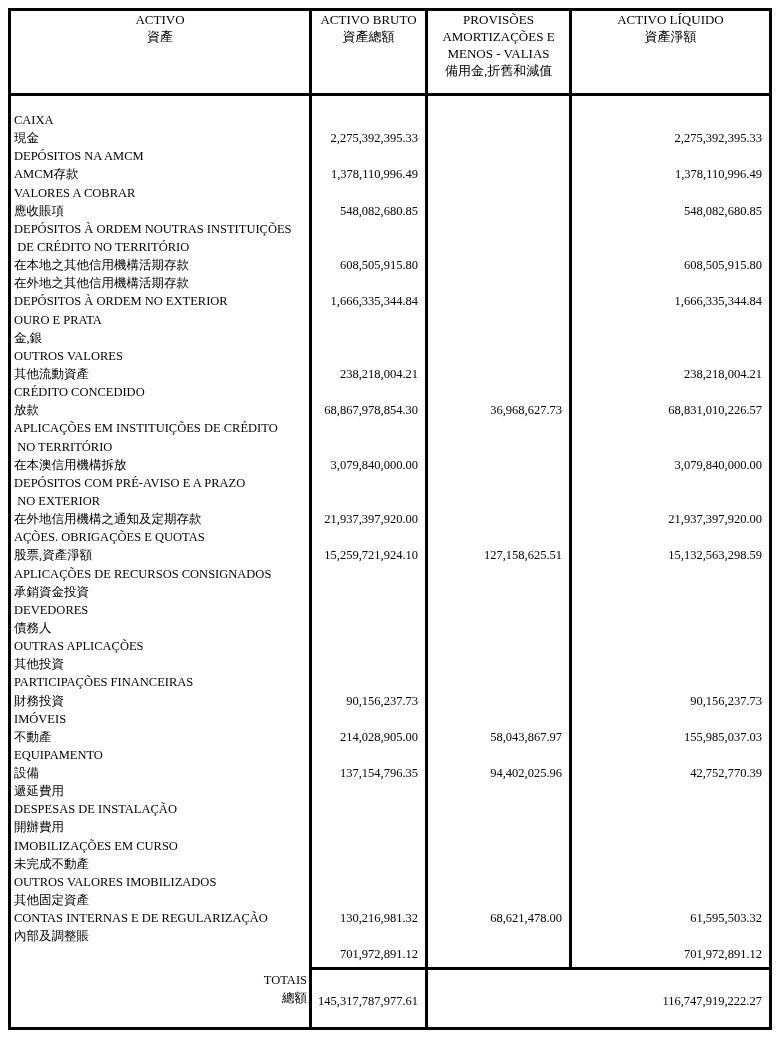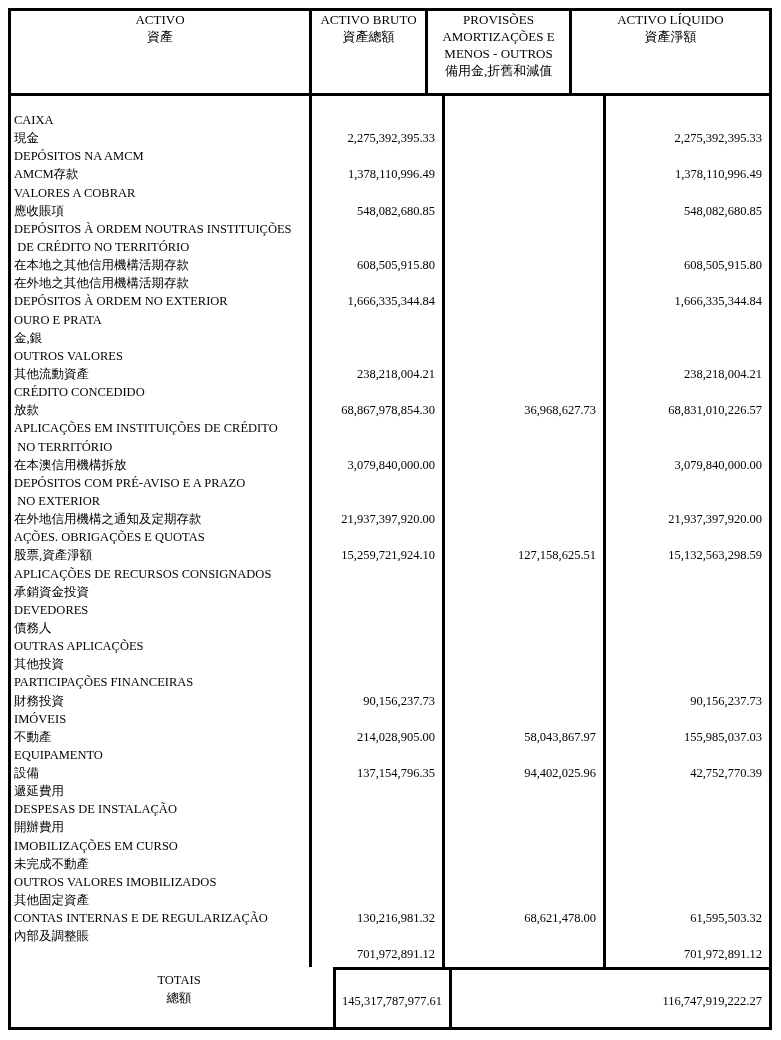--- a/index.html
+++ b/index.html
@@ -20,41 +20,41 @@
   .tot>*:not(:last-child){border-right:3px solid #000;}
 
   .hdr{flex:0 0 85px; display:flex; box-sizing:border-box; border-bottom:3px solid #000;}
   .hcell{
     box-sizing:border-box; display:flex; flex-direction:column;
     justify-content:flex-start; align-items:center; text-align:center;
     padding-bottom:13px; font-size:13px; line-height:17px; white-space:pre;
   }
   .hline{height:17px;}
 
-  .bdy{flex:1 1 auto; display:flex;gap:17px;}
+  .bdy{flex:1 1 auto; display:flex;}
   .bcol{box-sizing:border-box; padding-top:15px; font-size:12.5px; overflow:hidden;}
   .bcol.label{padding-left:3px;}
   .bcol.num{text-align:right; padding-right:7px;}
   .bline{height:18.15px; line-height:18.15px; white-space:pre; overflow:hidden;}
 
   .tot{flex:0 0 60px; display:flex;}
   .tcell{box-sizing:border-box; font-size:12.5px; padding-top:4px; overflow:hidden;}
-  .tcell.label{text-align:center; padding-right:10px;margin-left:24px;}
+  .tcell.label{text-align:right; padding-right:2px;}
   .tcell.num{border-top:3px solid #000; text-align:right; padding-right:7px;}
   .tline{height:18px; line-height:18px; white-space:pre;}
 </style>
 </head>
 <body>
 
 <div class="page">
   <div class="bs-table">
     <div class="hdr" id="header-row">
         <div class="hcell w1"><div class="hline">ACTIVO</div><div class="hline">資產</div></div>
         <div class="hcell w2"><div class="hline">ACTIVO BRUTO</div><div class="hline">資產總額</div></div>
-        <div class="hcell w3"><div class="hline">PROVISÕES</div><div class="hline">AMORTIZAÇÕES E</div><div class="hline">MENOS - OUTROS</div><div class="hline">備用金,折舊和減值</div></div>
+        <div class="hcell w3"><div class="hline">PROVISÕES</div><div class="hline">AMORTIZAÇÕES E</div><div class="hline">MENOS - VALIAS</div><div class="hline">備用金,折舊和減值</div></div>
         <div class="hcell w4"><div class="hline">ACTIVO LÍQUIDO</div><div class="hline">資產淨額</div></div>
       </div>
     <div class="bdy" id="body-cols">
         <div class="bcol label w1">
           <div class="bline">CAIXA</div>
           <div class="bline">現金</div>
           <div class="bline">DEPÓSITOS NA AMCM</div>
           <div class="bline">AMCM存款</div>
           <div class="bline">VALORES A COBRAR</div>
           <div class="bline">應收賬項</div>

